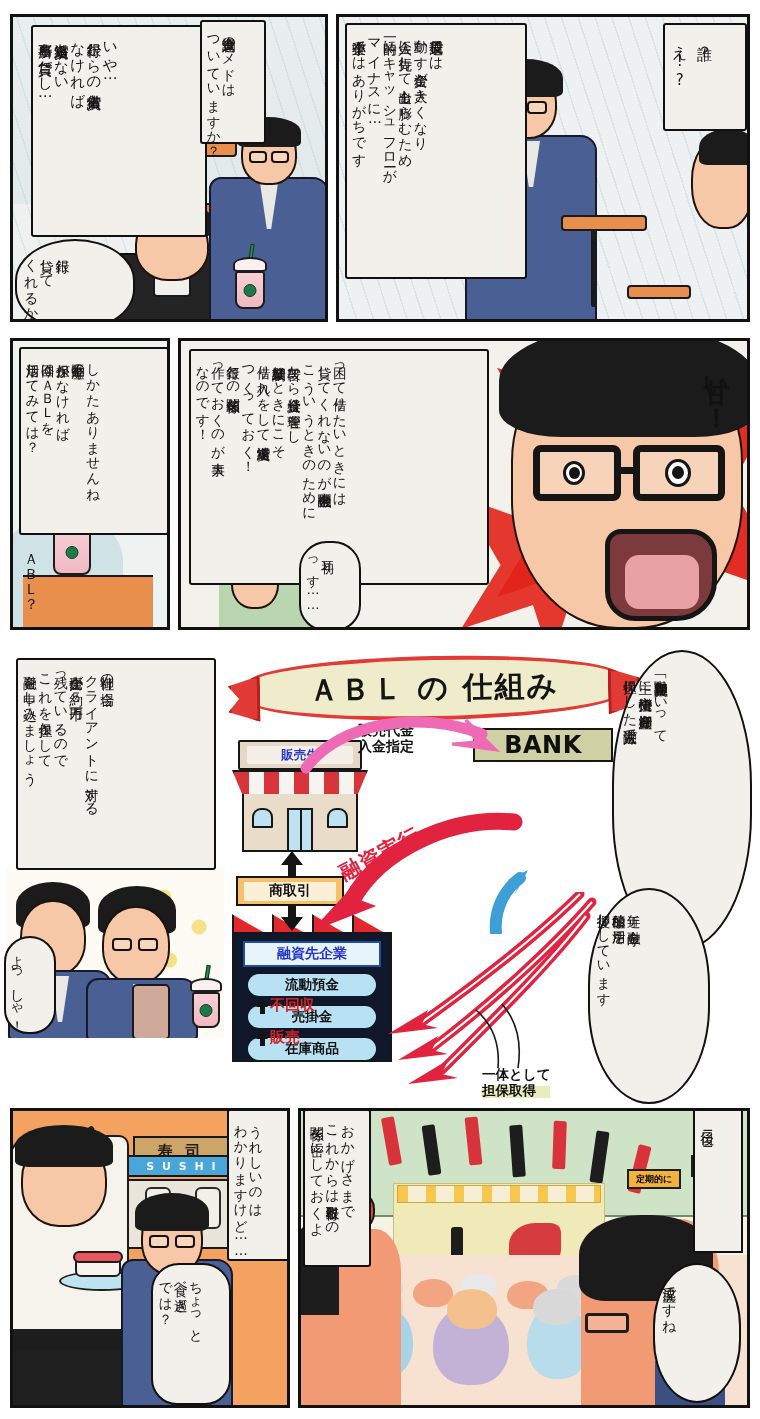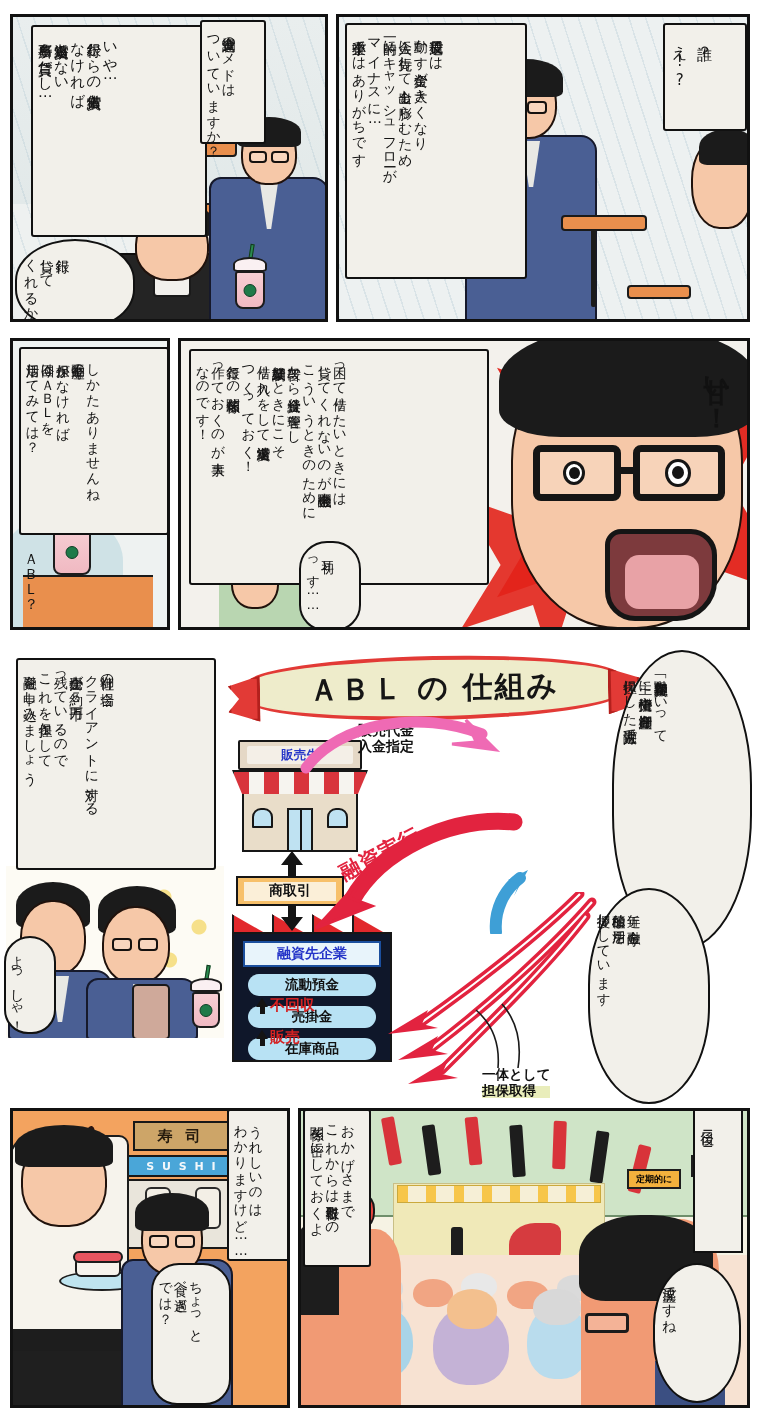--- a/index.html
+++ b/index.html
@@ -512,20 +512,21 @@
     <svg style="position:absolute; left:300px; top:64px; width:220px; height:72px; z-index:3;" viewBox="0 0 220 72">
       <path d="M6 60 C 40 14, 120 2, 182 26" fill="none" stroke="#ef6ab4" stroke-width="11" stroke-linecap="round"></path>
       <path d="M196 42 L 166 12 L 176 34 L 152 36 Z" fill="#ef6ab4" stroke="#ef6ab4" stroke-width="3"></path>
     </svg>
     <div class="arrow-txt" style="left:358px; top:78px; width:120px; font-size:14px; color:#111; line-height:1.16;">
       <span style="white-space:pre;">販売代金
 入金指定</span>
     </div>
 
     <div class="bank">
+      <div class="cap">BANK</div>
     </div>
 
     <svg style="position:absolute; left:300px; top:150px; width:240px; height:140px; z-index:3;" viewBox="0 0 240 140">
       <path d="M214 28 C 150 22, 80 56, 52 106" fill="none" stroke="#e2233f" stroke-width="17" stroke-linecap="round"></path>
       <path d="M16 134 L 72 112 L 50 104 L 66 80 Z" fill="#e2233f" stroke="#e2233f" stroke-width="3"></path>
     </svg>
     <div class="arrow-txt" style="left:336px; top:196px; font-size:21px; color:#e2233f; transform:rotate(-28deg); letter-spacing:1px;">融資実行</div>
 
     <div class="trade-box">
       <span>商取引</span>
@@ -594,21 +595,21 @@
       <div class="vtext" style="font-size:13.5px; padding:14px 6px;">近年 金融庁も
 積極的な活用を
 後押ししています</div>
     </div>
   </div>
 
   <div class="panel" id="panel-r4c1">
     <div class="panel-art">
       <div class="sushi-bg"></div>
 
-      <div class="sushi-sign" style="left:120px; top:10px; width:96px; height:30px;">寿 司</div>
+      <div class="sushi-sign" style="left:120px; top:25px; width:96px; height:30px;">寿 司</div>
       <div class="sushi-sign2" style="left:110px; top:44px; width:118px; height:22px;">S U S H I</div>
       <div class="noren" style="left:110px; top:68px; width:120px; height:70px; background:#e9e5db;"></div>
 
       <div style="position:absolute; left:132px; top:76px; width:26px; height:42px; background:#f3efe6; border:2px solid #2a2a2a; border-radius:6px;"></div>
       <div style="position:absolute; left:182px; top:76px; width:26px; height:42px; background:#f3efe6; border:2px solid #2a2a2a; border-radius:6px;"></div>
 
       <div class="redmark" style="left:66px; top:14px; width:12px; height:44px; transform:rotate(22deg);"></div>
       <div class="redmark" style="left:86px; top:26px; width:12px; height:40px; transform:rotate(24deg);"></div>
       <div class="redmark" style="left:84px; top:172px; width:11px; height:24px; transform:rotate(18deg);"></div>
       <div class="redmark" style="left:88px; top:206px; width:11px; height:22px; transform:rotate(18deg);"></div>

